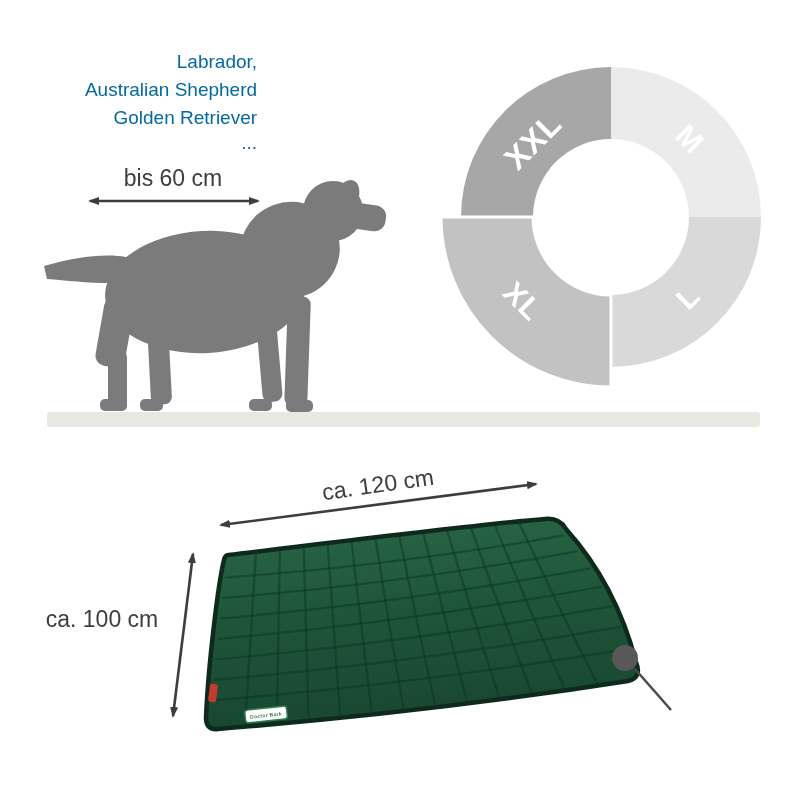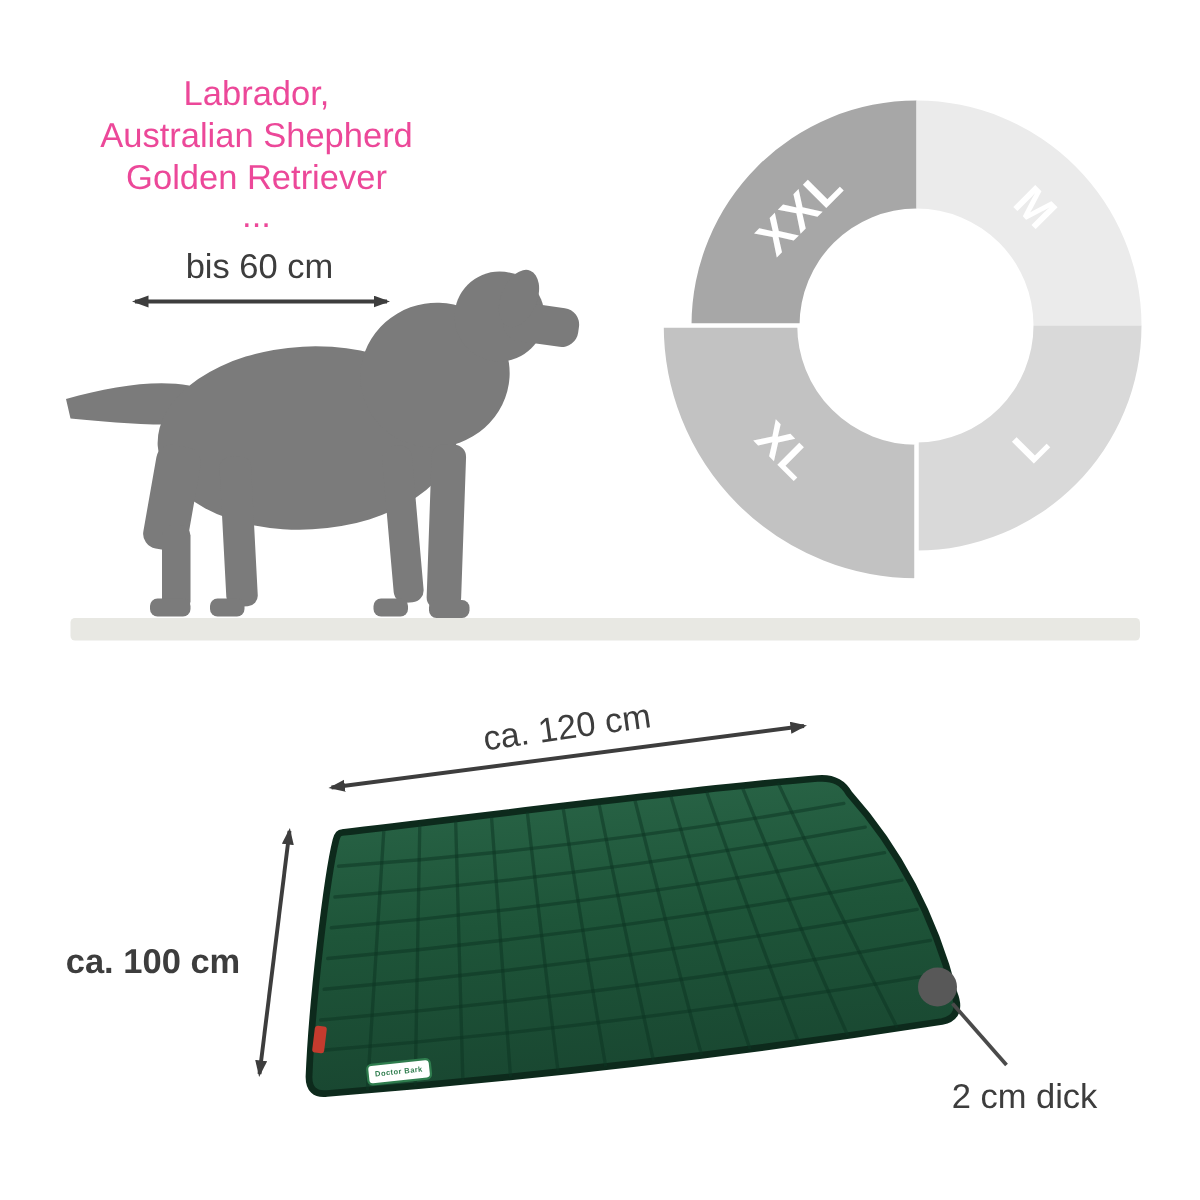--- a/index.html
+++ b/index.html
@@ -7,21 +7,21 @@
     position:relative;width:800px;height:800px;background:#ffffff;overflow:hidden;
     font-family:"Liberation Sans", sans-serif;color:#3d3d3d;
   }
   #stage svg{position:absolute;left:0;top:0;}
   .lbl{
     position:absolute;white-space:nowrap;transform:translate(-50%,-50%);
     font-size:23px;color:#3d3d3d;
   }
   .breed-block{
     position:absolute;left:171px;top:48px;transform:translateX(-50%);
-    text-align:center;font-size:23px;line-height:28px;color:#ec4899;
+    text-align:right;font-size:19px;line-height:28px;color:#0369a1;
   }
   .wheel-label{
     font-weight:bold;fill:#ffffff;font-size:30px;
     text-anchor:middle;dominant-baseline:central;
     font-family:"Liberation Sans", sans-serif;letter-spacing:1px;
   }
   .tiny-brand{
     position:absolute;left:266px;top:715px;
     transform:translate(-50%,-50%) rotate(-6deg);
     font-size:5px;font-weight:bold;color:#2f7d4e;letter-spacing:0.3px;
@@ -117,17 +117,16 @@
 
   <div class="breed-block">
     <div>Labrador,</div>
     <div>Australian Shepherd</div>
     <div>Golden Retriever</div>
     <div style="line-height:22px;">...</div>
   </div>
 
   <div class="lbl" style="left:173px;top:178px;text-align:right;">bis 60 cm</div>
   <div class="lbl" style="left:378px;top:485px;transform:translate(-50%,-50%) rotate(-8deg);">ca. 120 cm</div>
-  <div class="lbl" style="left:102px;top:641px;font-weight:bold;">ca. 100 cm</div>
-  <div class="lbl" style="left:683px;top:731px;">2 cm dick</div>
+  <div class="lbl" style="left:102px;top:619px;">ca. 100 cm</div>
   <div class="tiny-brand">Doctor Bark</div>
 
 </div>
 
 </body></html>

